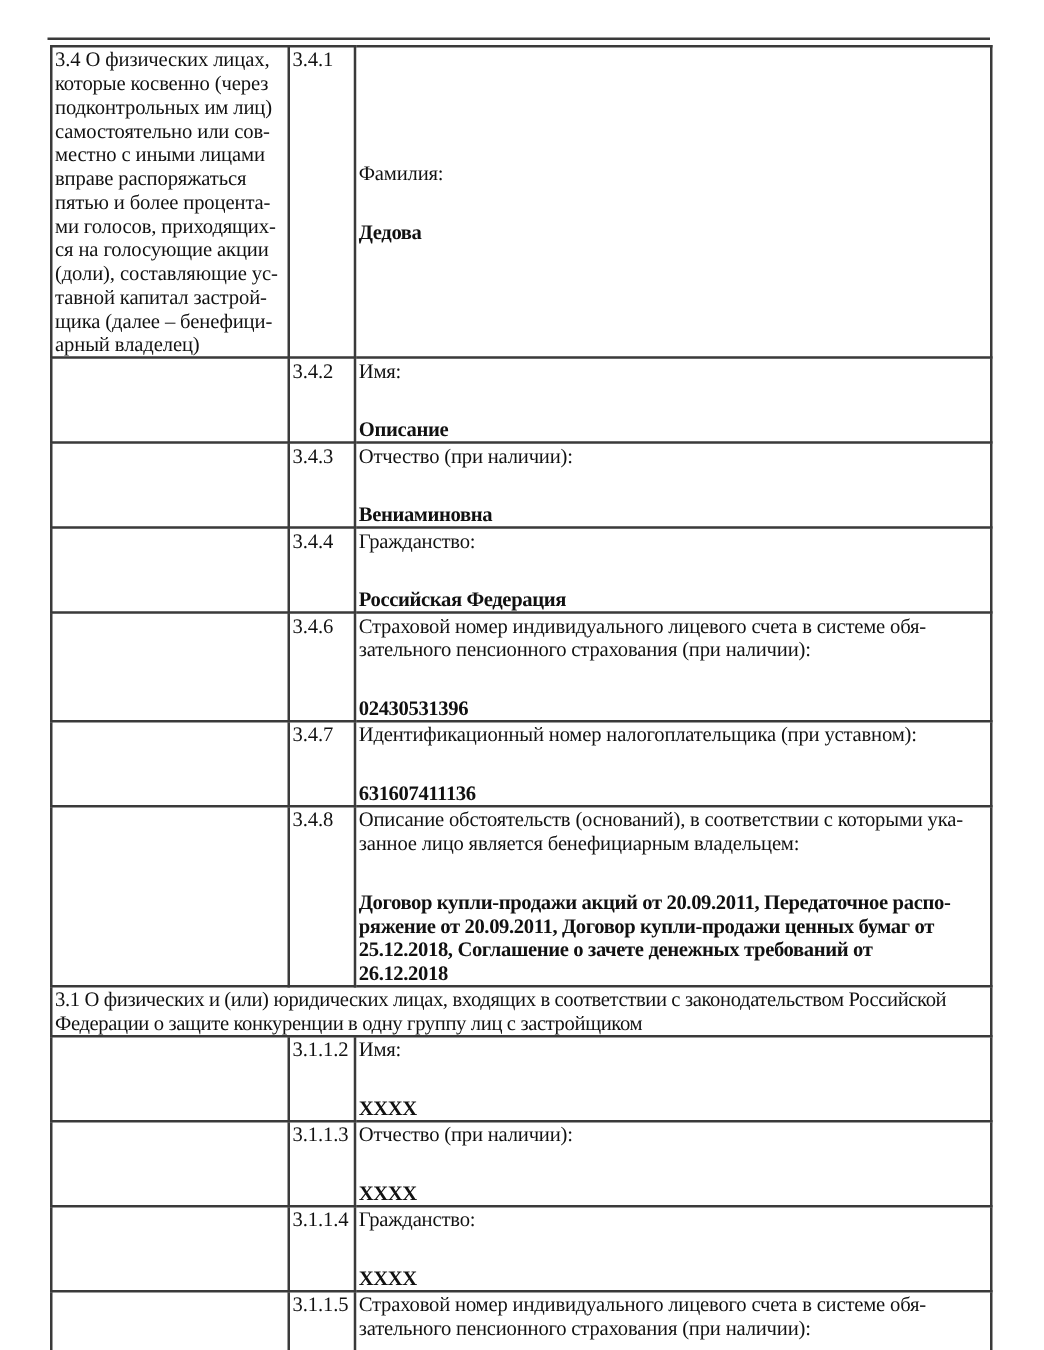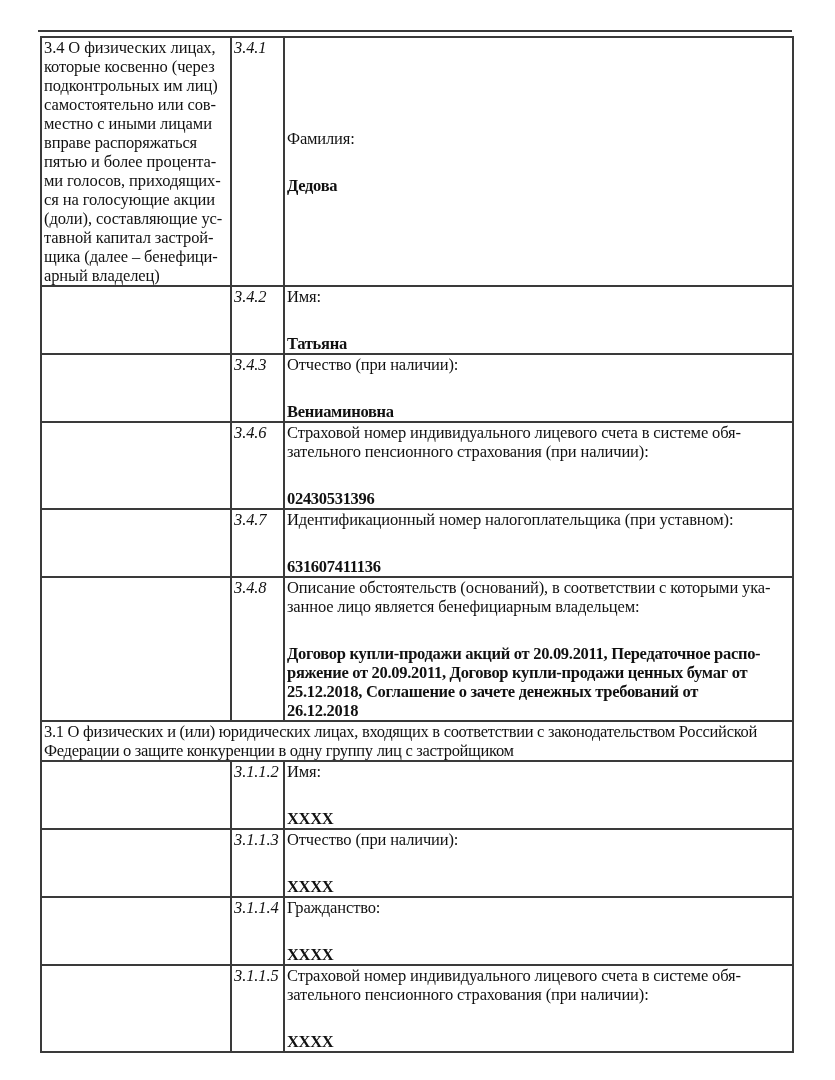--- a/index.html
+++ b/index.html
@@ -30,21 +30,20 @@
     overflow: hidden;
   }
   td.desc {
     white-space: pre-line;
     letter-spacing: -0.1px;
   }
   td.num {
     vertical-align: middle;
     padding-left: 2px;
     letter-spacing: -0.1px;
-    font-style: italic;
   }
   td.fld { vertical-align: top; }
   td.fld.vmid { vertical-align: middle; }
   .label {
     white-space: pre-line;
     letter-spacing: -0.15px;
   }
   .value {
     font-weight: bold;
     white-space: pre-line;
@@ -89,29 +88,37 @@
         <td class="fld vmid">
           <div class="label">Фамилия:</div>
           <div class="value">Дедова</div>
         </td>
       </tr>
       <tr style="height:38px">
         <td class="desc"></td>
         <td class="num">3.4.2</td>
         <td class="fld">
           <div class="label">Имя:</div>
-          <div class="value">Татьяна</div>
+          <div class="value">Описание</div>
         </td>
       </tr>
       <tr style="height:38px">
         <td class="desc"></td>
         <td class="num">3.4.3</td>
         <td class="fld">
           <div class="label">Отчество (при наличии):</div>
           <div class="value">Вениаминовна</div>
+        </td>
+      </tr>
+      <tr style="height:38px">
+        <td class="desc"></td>
+        <td class="num">3.4.4</td>
+        <td class="fld">
+          <div class="label">Гражданство:</div>
+          <div class="value">Российская Федерация</div>
         </td>
       </tr>
       <tr style="height:57px">
         <td class="desc"></td>
         <td class="num">3.4.6</td>
         <td class="fld">
           <div class="label">Страховой номер индивидуального лицевого счета в системе обя-
 зательного пенсионного страхования (при наличии):</div>
           <div class="value">02430531396</div>
         </td>

